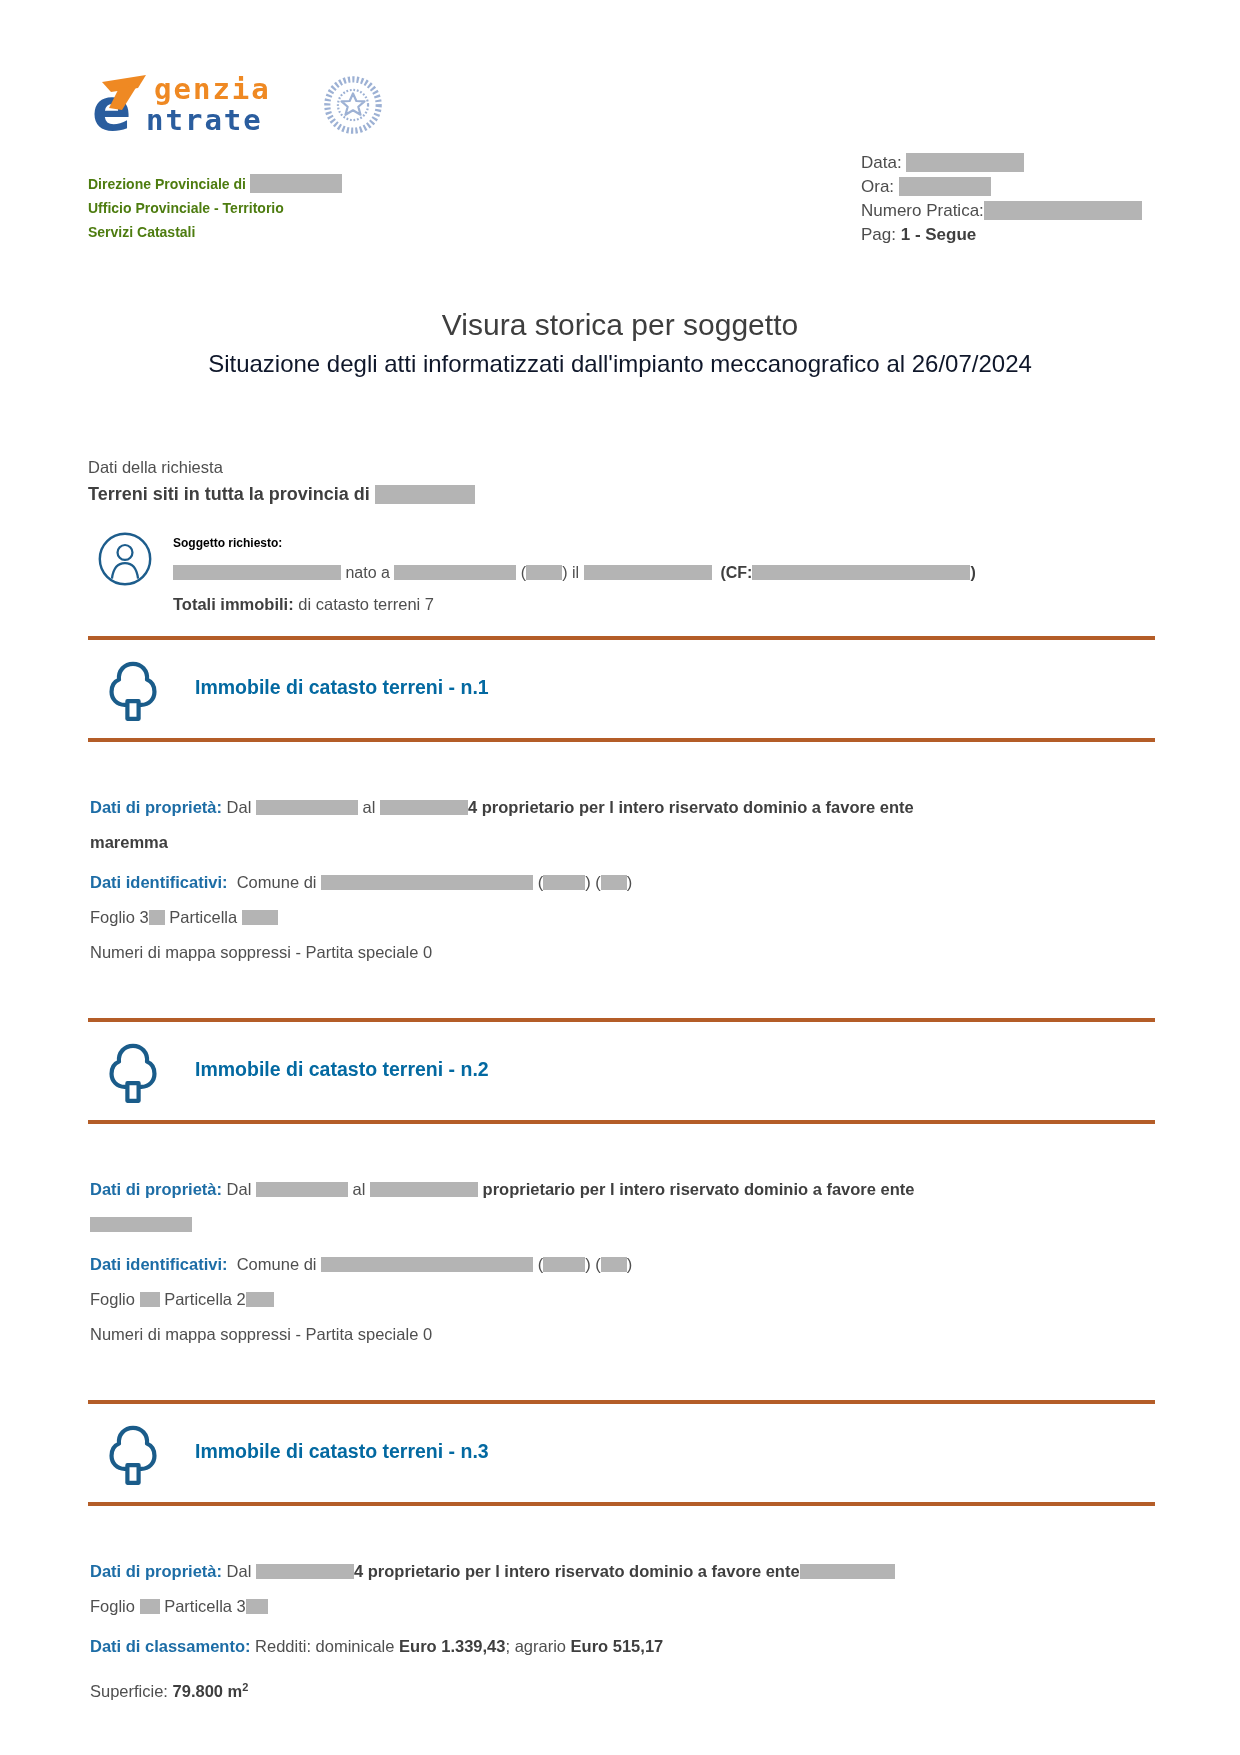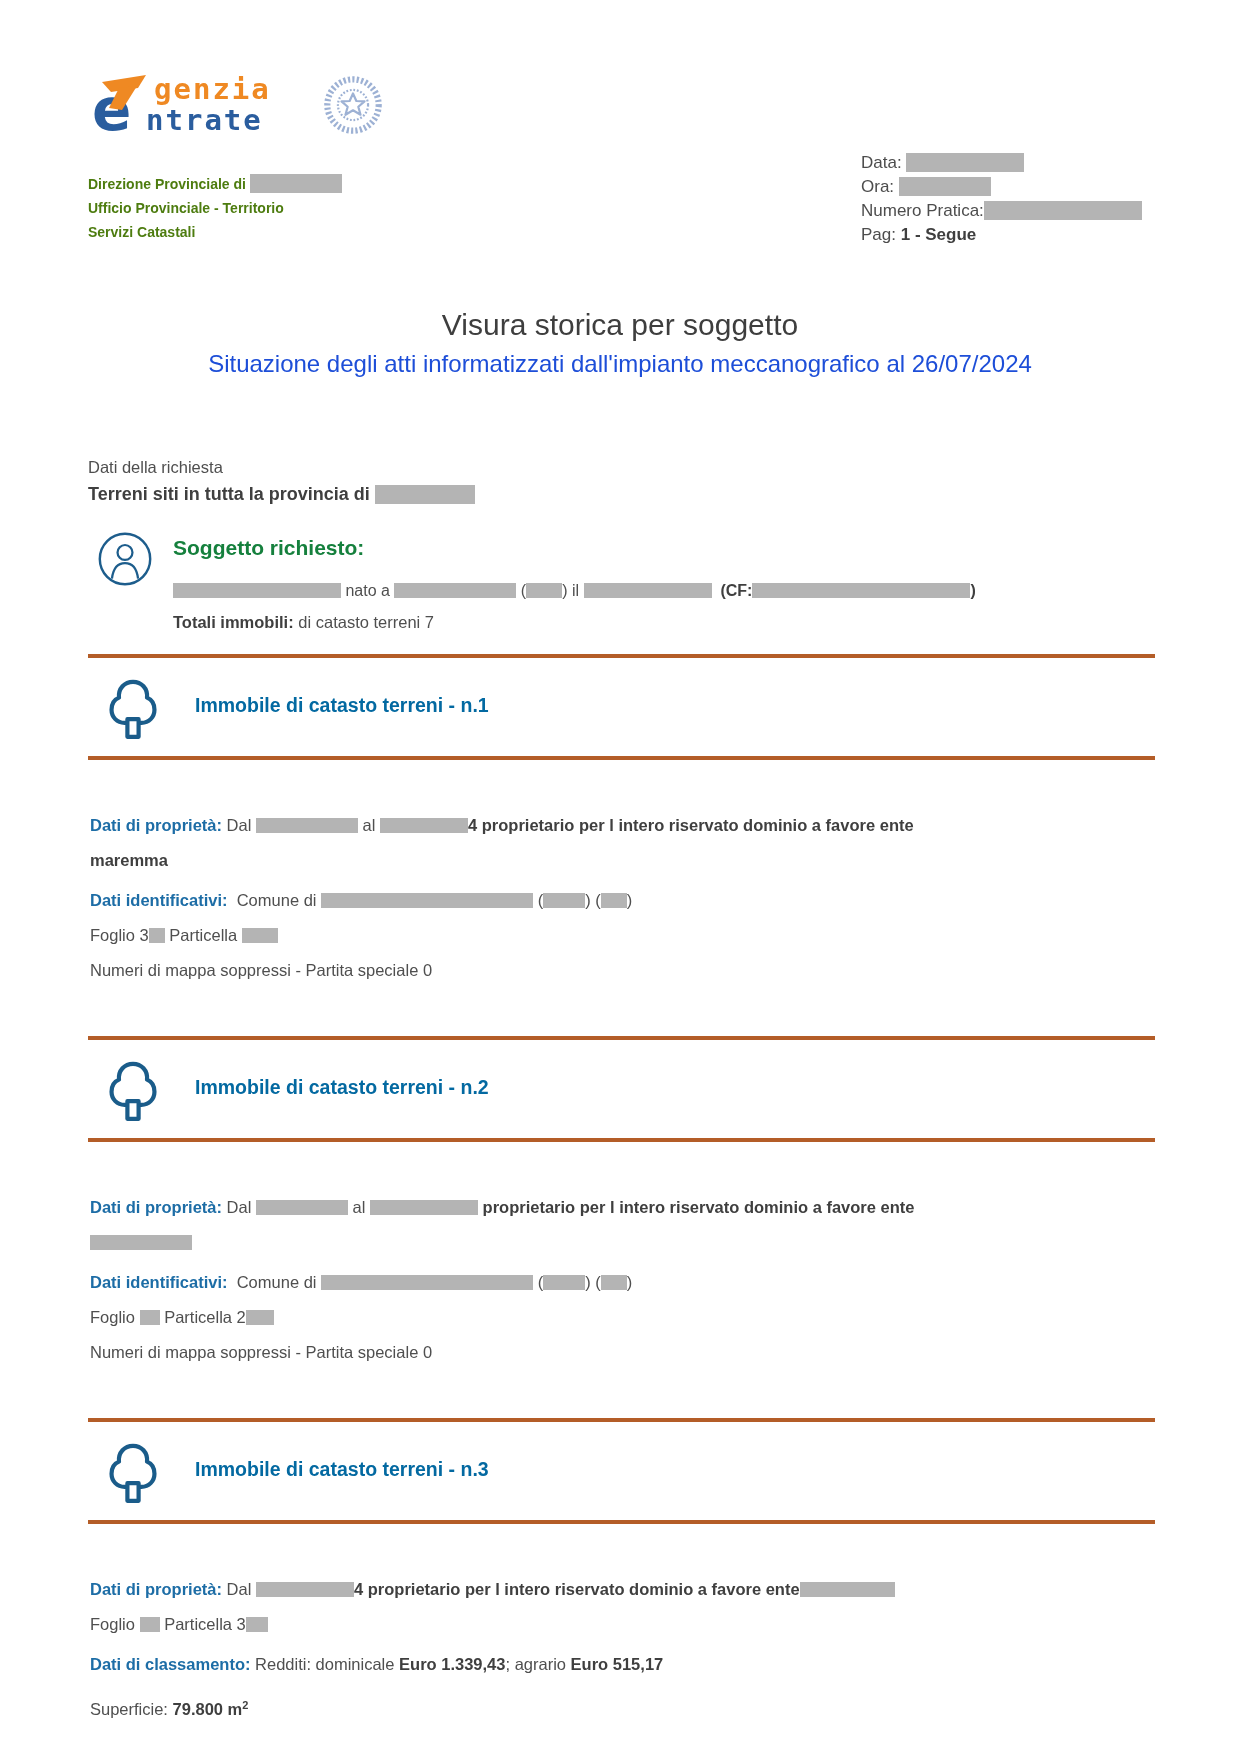--- a/index.html
+++ b/index.html
@@ -12,30 +12,30 @@
   .top-header{position:relative;height:262px;}
   .logo{position:absolute;left:86px;top:72px;display:flex;align-items:center;}
   .org{position:absolute;left:88px;top:172px;font-size:14px;font-weight:bold;color:#4d7c0f;line-height:24px;}
   .meta{position:absolute;left:861px;top:151px;font-size:17px;color:#4d4d4d;line-height:24px;width:330px;}
   .meta .b{font-weight:bold;color:#3f3f3f;}
   
   .rd{display:inline-block;background:#b4b4b4;height:15px;vertical-align:-2px;border-radius:0;}
   .rd.tall{height:19px;vertical-align:-4px;}
   
   .doc-title{text-align:center;margin:46px 0 0 0;font-size:30px;font-weight:normal;color:#3e3e3e;}
-  .doc-subtitle{text-align:center;margin:8px 0 0 0;font-size:24px;font-weight:400;color:#1d4ed8;}
+  .doc-subtitle{text-align:center;margin:8px 0 0 0;font-size:24px;font-weight:400;color:#0f172a;}
   
   .main{padding:0 85px 0 88px;}
   .req-heading{margin-top:80px;font-size:16.5px;color:#4f4f4f;}
   .req-scope{margin-top:7px;font-size:18px;font-weight:bold;color:#3f3f3f;}
   .subject{display:flex;margin-top:26px;align-items:flex-start;}
   .subject .icon-wrap{width:56px;margin-left:9px;flex:none;}
   .subject .sub-col{margin-left:20px;padding-top:5px;}
-  .sub-heading{font-size:21px;font-weight:bold;color:#15803d;}
-  .sub-line{margin-top:22px;font-size:16px;color:#4f4f4f;text-align:center;}
+  .sub-heading{font-size:12px;font-weight:bold;color:#000000;}
+  .sub-line{margin-top:14px;font-size:16px;color:#4f4f4f;text-align:center;}
   .sub-tot{margin-top:13px;font-size:16.5px;}
   .b{font-weight:bold;color:#3f3f3f;}
   .orule{border:0;height:4px;background:#b45d28;margin:0;}
   .orule.first{margin-top:22px;}
   .sec-head{display:flex;align-items:center;padding:14px 0 10px 17px;}
   .sec-head .tree{flex:none;}
   .sec-title{font-size:19.5px;font-weight:bold;color:#0369a1;margin:0 0 0 34px;position:relative;top:-4px;}
   .sec-body{padding:52px 0 44px 2px;font-size:16.5px;color:#4f4f4f;}
   .sec-body p{margin:0 0 9px 0;line-height:26px;}
   .lbl{font-weight:bold;color:#1d6da6;}

